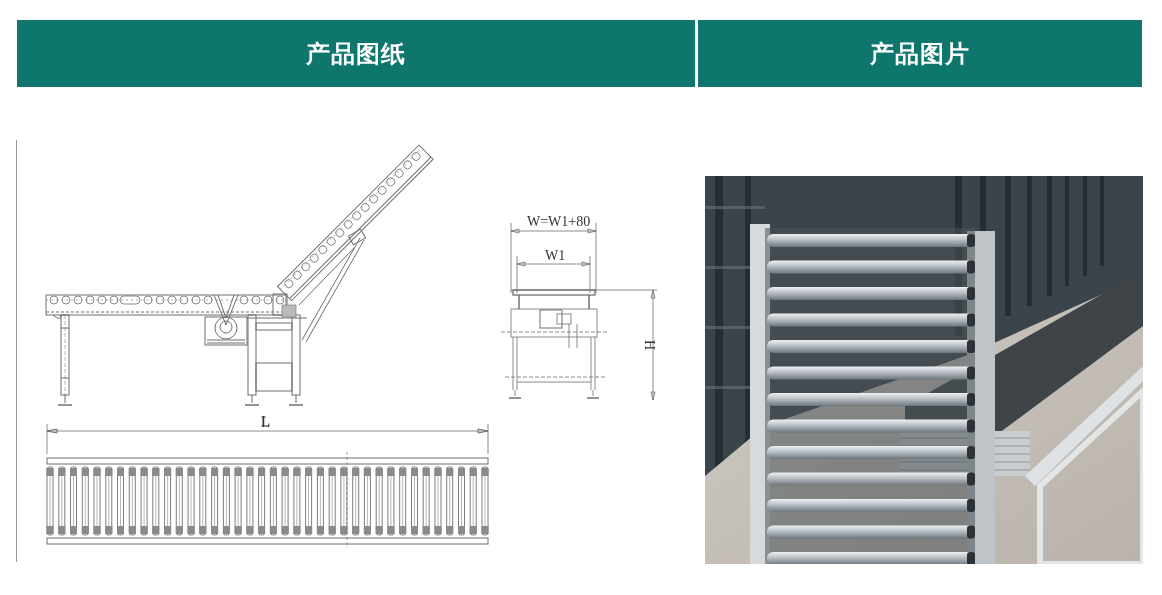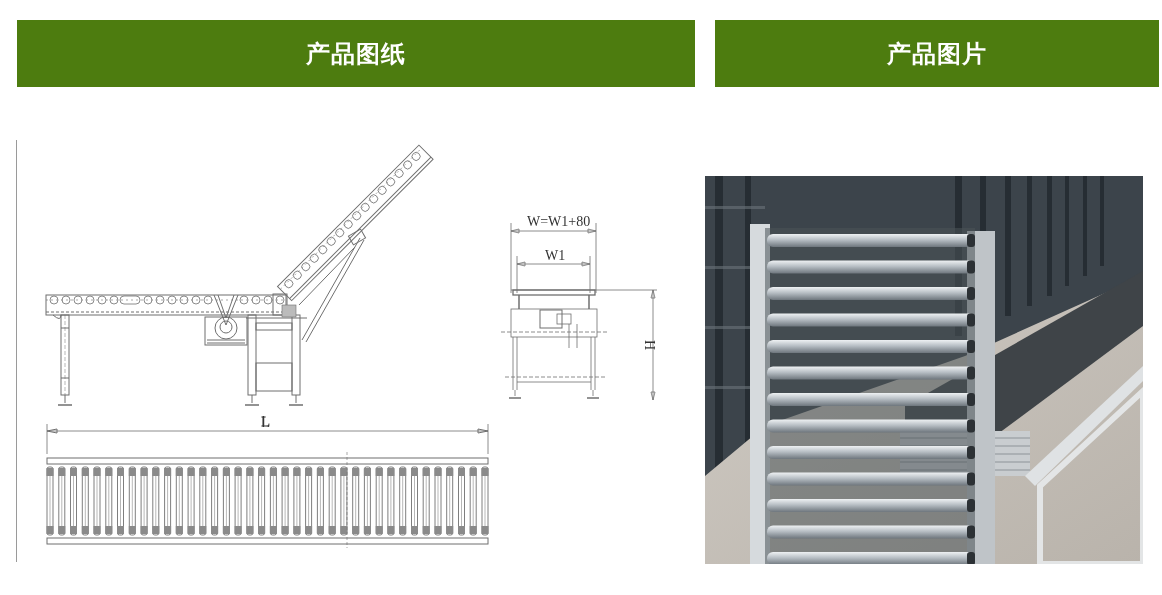--- a/index.html
+++ b/index.html
@@ -1,26 +1,26 @@
 <!DOCTYPE html>
 <html><head>
 <meta charset="utf-8">
 <style>
   * { box-sizing: border-box; margin: 0; padding: 0; }
   html, body { width: 1162px; height: 595px; background: #ffffff; overflow: hidden; }
   body { position: relative; font-family: "DejaVu Sans", "Liberation Sans", sans-serif; }
 
   .tab-header {
     position: absolute; top: 20px; height: 67px;
-    background: #4d7c0f; color: #ffffff;
+    background: #0f766e; color: #ffffff;
     display: flex; align-items: center; justify-content: center;
     font-size: 24px; font-weight: bold; letter-spacing: 1px;
   }
   .tab-left  { left: 17px;  width: 678px; }
-  .tab-right { left: 698px; width: 444px; margin-left: 17px; }
+  .tab-right { left: 698px; width: 444px; }
 
   .left-rule {
     position: absolute; left: 16px; top: 140px; width: 1px; height: 422px;
     background: #9a9a9a;
   }
 
   .drawing { position: absolute; left: 17px; top: 120px; width: 650px; height: 450px; }
   .drawing svg { width: 100%; height: 100%; display: block; }
 
   .photo {

